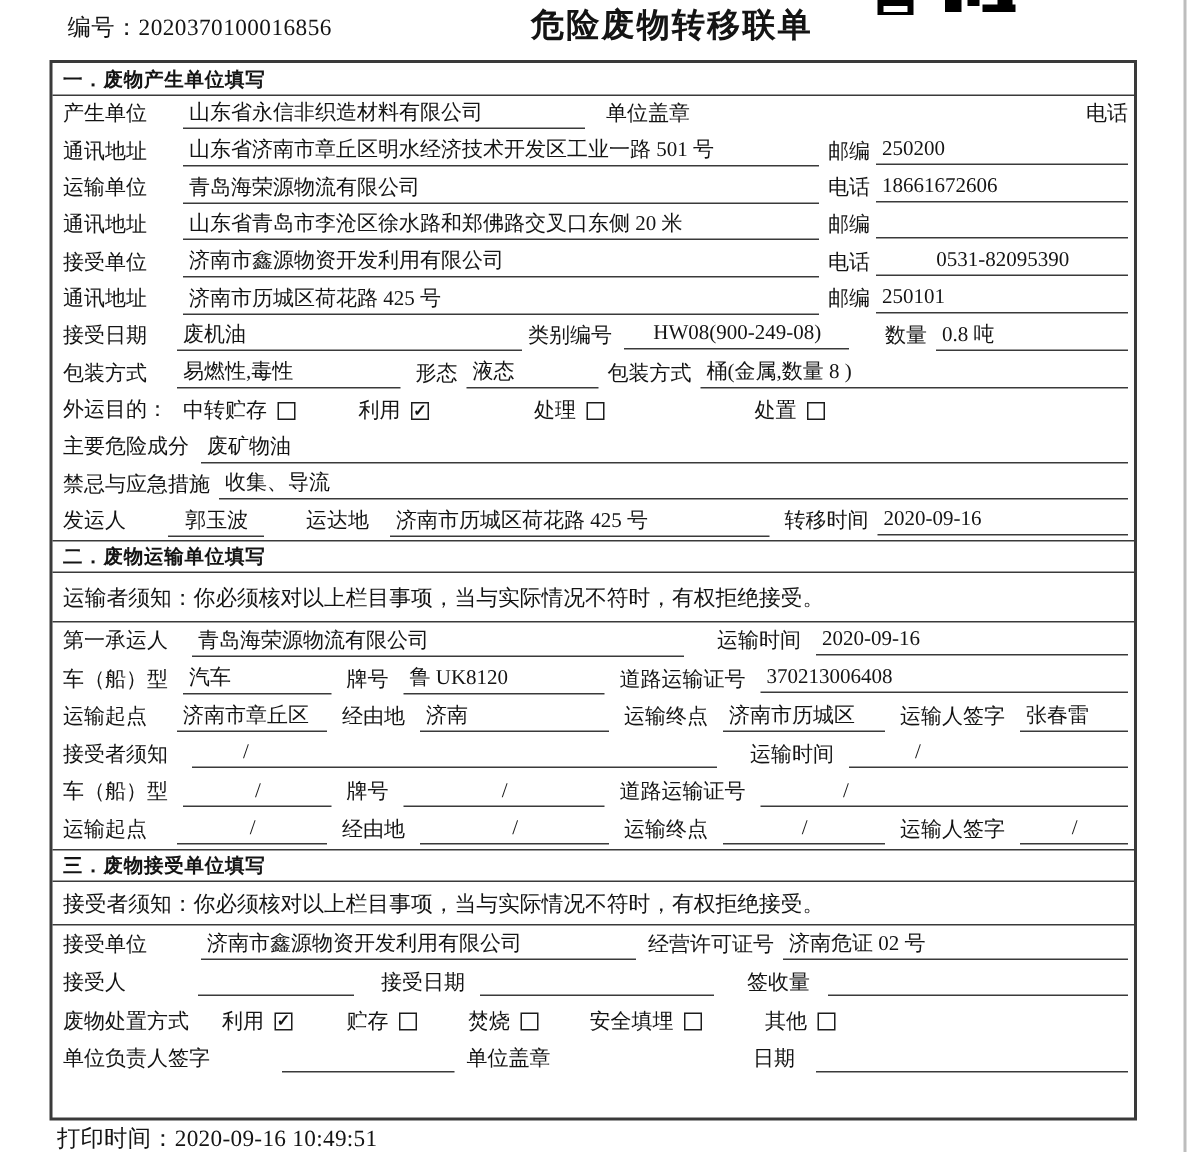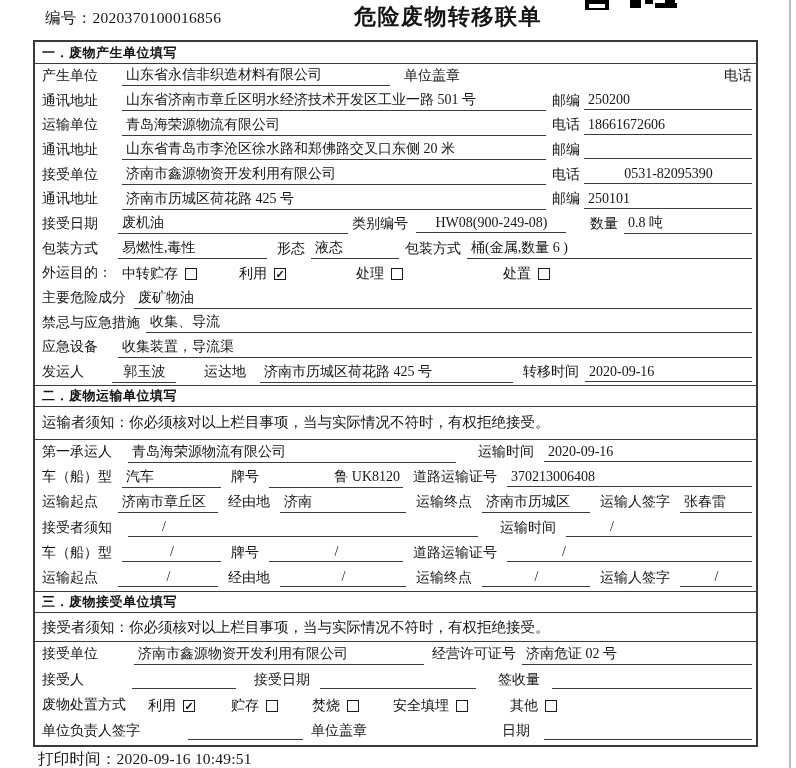--- a/index.html
+++ b/index.html
@@ -124,21 +124,21 @@
       <span class="vl" style="width: 150px; text-align: center; margin-left: 8px;">HW08(900-249-08)</span>
       <span class="lb" style="margin-left: 24px;">数量</span>
       <span class="vl fill" style="margin-left: 6px;">0.8 吨</span>
     </div>
     <div class="row r1">
       <span class="lb">包装方式</span>
       <span class="vl" style="width: 149px; margin-left: 20px;">易燃性,毒性</span>
       <span class="lb" style="margin-left: 10px;">形态</span>
       <span class="vl" style="width: 88px; margin-left: 6px;">液态</span>
       <span class="lb" style="margin-left: 6px;">包装方式</span>
-      <span class="vl fill" style="margin-left: 6px;">桶(金属,数量 6 )</span>
+      <span class="vl fill" style="margin-left: 6px;">桶(金属,数量 8 )</span>
     </div>
     <div class="row r1">
       <span class="lb">外运目的：</span>
       <span class="ck" style="margin-left: 10px;">
         <span class="ck-lb">中转贮存</span>
         <span class="ckbox"></span>
       </span>
       <span class="ck" style="margin-left: 42px;">
         <span class="ck-lb">利用</span>
         <span class="ckbox">✓</span>
@@ -153,24 +153,20 @@
       </span>
       <span class="sp fill"></span>
     </div>
     <div class="row r1">
       <span class="lb">主要危险成分</span>
       <span class="vl fill" style="margin-left: 8px;">废矿物油</span>
     </div>
     <div class="row r1">
       <span class="lb">禁忌与应急措施</span>
       <span class="vl fill" style="margin-left: 6px;">收集、导流</span>
-    </div>
-    <div class="row r1">
-      <span class="lb">应急设备</span>
-      <span class="vl fill" style="margin-left: 20px;">收集装置，导流渠</span>
     </div>
     <div class="row r1">
       <span class="lb">发运人</span>
       <span class="vl" style="width: 64px; text-align: center; margin-left: 28px;">郭玉波</span>
       <span class="lb" style="margin-left: 28px;">运达地</span>
       <span class="vl" style="width: 253px; margin-left: 14px;">济南市历城区荷花路 425 号</span>
       <span class="lb" style="margin-left: 10px;">转移时间</span>
       <span class="vl fill" style="margin-left: 6px;">2020-09-16</span>
     </div>
 
@@ -179,21 +175,21 @@
   <div class="row r2">
       <span class="lb">第一承运人</span>
       <span class="vl" style="width: 328px; margin-left: 16px;">青岛海荣源物流有限公司</span>
       <span class="lb" style="margin-left: 22px;">运输时间</span>
       <span class="vl fill" style="margin-left: 10px;">2020-09-16</span>
     </div>
     <div class="row r2">
       <span class="lb">车（船）型</span>
       <span class="vl" style="width: 99px; margin-left: 10px;">汽车</span>
       <span class="lb" style="margin-left: 10px;">牌号</span>
-      <span class="vl" style="width: 134px; margin-left: 10px; text-align: right;">鲁 UK8120</span>
+      <span class="vl" style="width: 134px; margin-left: 10px;">鲁 UK8120</span>
       <span class="lb" style="margin-left: 10px;">道路运输证号</span>
       <span class="vl fill" style="margin-left: 10px;">370213006408</span>
     </div>
     <div class="row r2">
       <span class="lb">运输起点</span>
       <span class="vl" style="width: 100px; margin-left: 20px;">济南市章丘区</span>
       <span class="lb" style="margin-left: 10px;">经由地</span>
       <span class="vl" style="width: 126px; margin-left: 10px;">济南</span>
       <span class="lb" style="margin-left: 10px;">运输终点</span>
       <span class="vl" style="width: 108px; margin-left: 10px;">济南市历城区</span>

